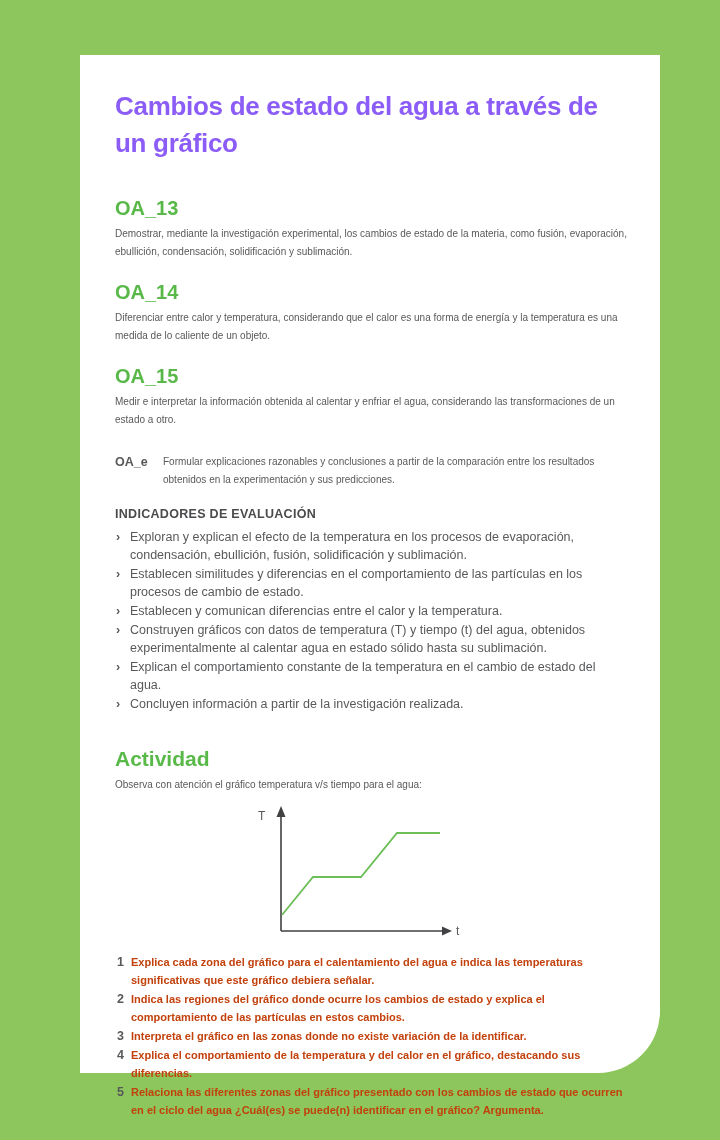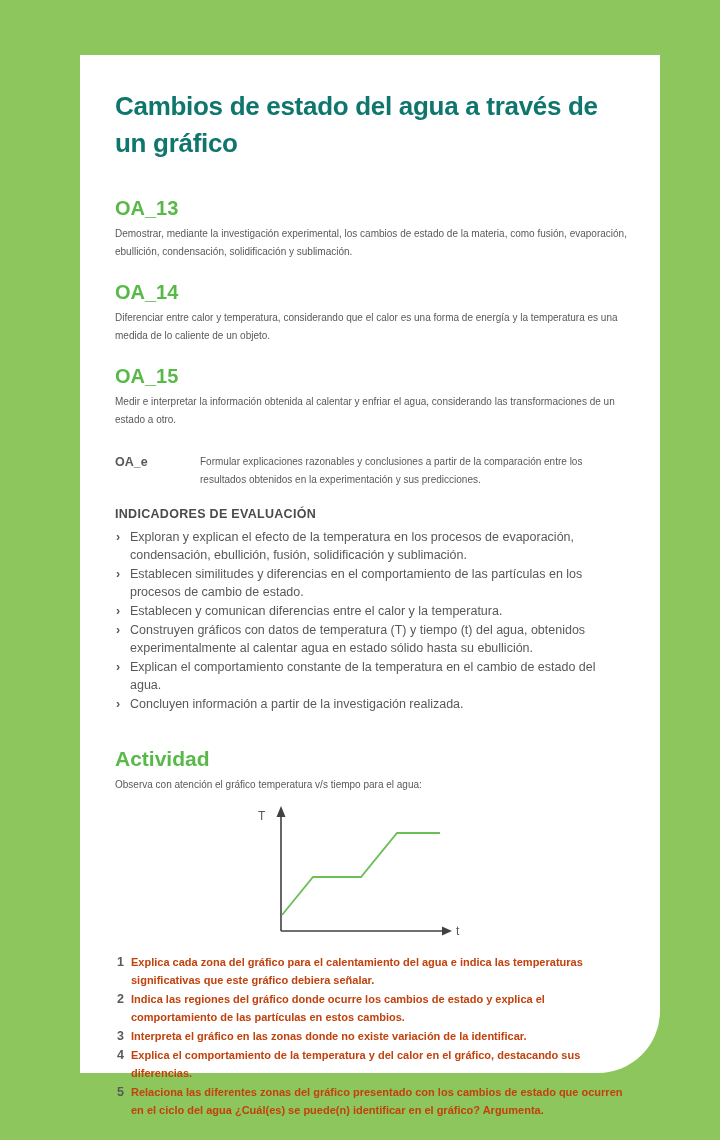--- a/index.html
+++ b/index.html
@@ -18,42 +18,41 @@
     border-bottom-right-radius: 62px;
     box-sizing: border-box;
     padding: 33px 30px 0 35px;
   }
   .title {
     margin: 0;
     font-size: 26px;
     line-height: 37px;
     font-weight: 700;
     letter-spacing: -0.3px;
-    color: #0f766e;
+    color: #8b5cf6;
   }
   .title span { display: block; }
   .oa-heading {
     margin: 19px 0 5px 0;
     font-size: 20px;
     line-height: 24px;
     font-weight: 700;
     color: #58B948;
   }
   .oa-heading.first { margin-top: 34px; }
   .body-text {
     margin: 0;
     font-size: 10px;
     line-height: 18px;
     color: #58595B;
   }
   .oa-e-row {
     margin-top: 24px;
     display: flex;
     align-items: flex-start;
-    gap: 37px;
   }
   .oa-e-label {
     flex: none;
     width: 34px;
     margin-right: 14px;
     font-size: 12.5px;
     line-height: 18px;
     font-weight: 700;
     color: #58595B;
   }
@@ -147,21 +146,21 @@
   <div class="oa-e-row">
     <span class="oa-e-label">OA_e</span>
     <p class="body-text">Formular explicaciones razonables y conclusiones a partir de la comparación entre los resultados obtenidos en la experimentación y sus predicciones.</p>
   </div>
 
   <h3 class="indicators-heading">INDICADORES DE EVALUACIÓN</h3>
   <ul class="indicators">
     <li><span class="bullet-mark">›</span><span>Exploran y explican el efecto de la temperatura en los procesos de evaporación, condensación, ebullición, fusión, solidificación y sublimación.</span></li>
     <li><span class="bullet-mark">›</span><span>Establecen similitudes y diferencias en el comportamiento de las partículas en los procesos de cambio de estado.</span></li>
     <li><span class="bullet-mark">›</span><span>Establecen y comunican diferencias entre el calor y la temperatura.</span></li>
-    <li><span class="bullet-mark">›</span><span>Construyen gráficos con datos de temperatura (T) y tiempo (t) del agua, obtenidos experimentalmente al calentar agua en estado sólido hasta su ebullición.</span></li>
+    <li><span class="bullet-mark">›</span><span>Construyen gráficos con datos de temperatura (T) y tiempo (t) del agua, obtenidos experimentalmente al calentar agua en estado sólido hasta su sublimación.</span></li>
     <li><span class="bullet-mark">›</span><span>Explican el comportamiento constante de la temperatura en el cambio de estado del agua.</span></li>
     <li><span class="bullet-mark">›</span><span>Concluyen información a partir de la investigación realizada.</span></li>
   </ul>
 
   <h2 class="activity-heading">Actividad</h2>
   <p class="body-text">Observa con atención el gráfico temperatura v/s tiempo para el agua:</p>
 
   <svg class="chart-wrap" viewBox="0 0 215 140" width="215" height="140" xmlns="http://www.w3.org/2000/svg">
 
     <line x1="31" y1="8" x2="31" y2="127" stroke="#414042" stroke-width="1.6"></line>

